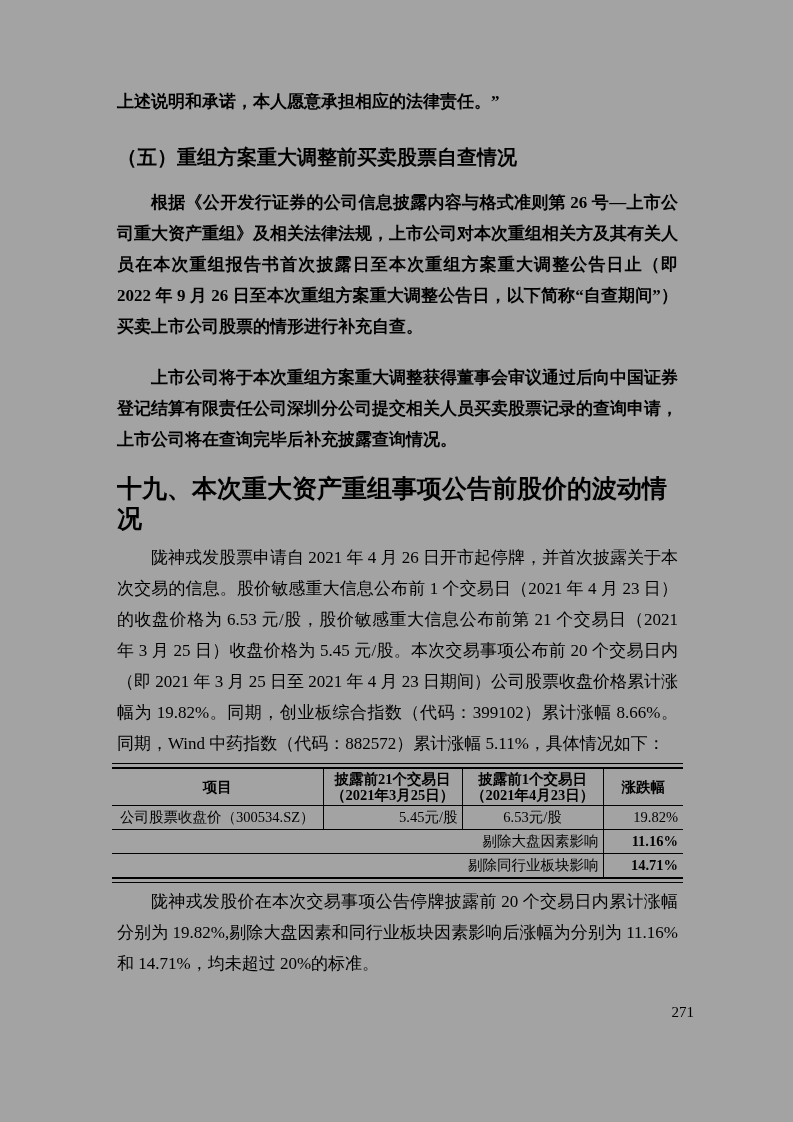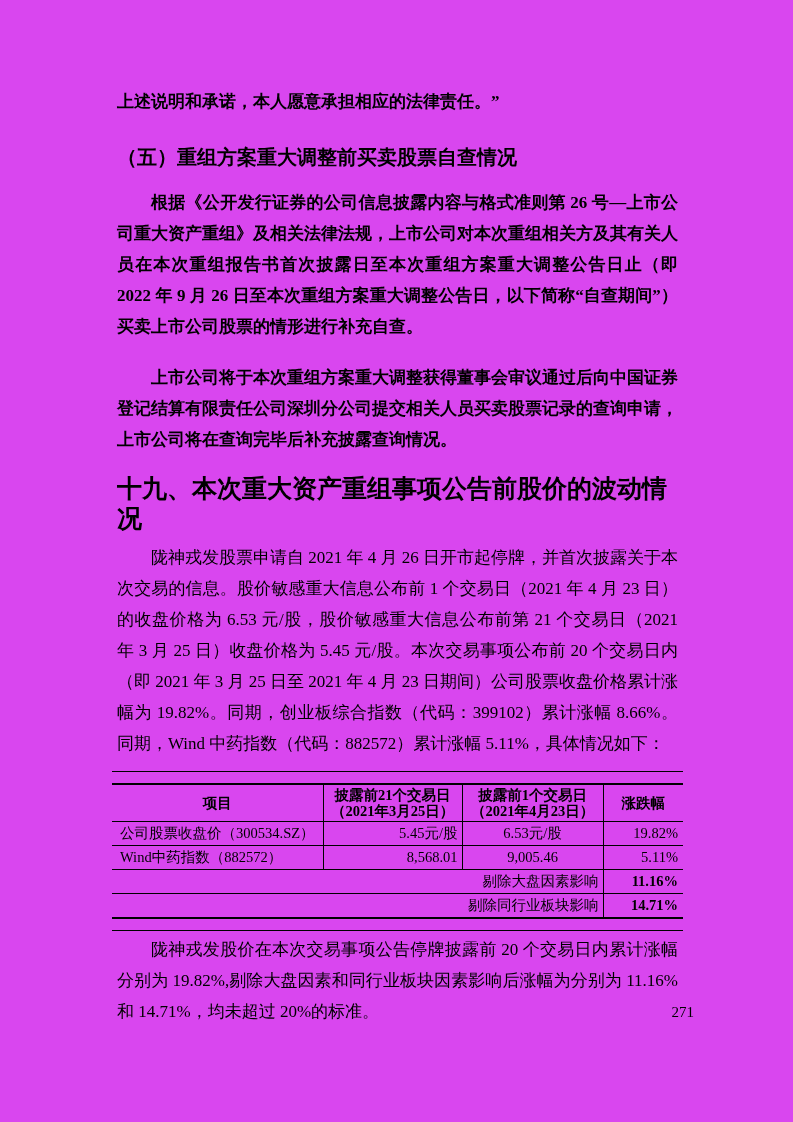--- a/index.html
+++ b/index.html
@@ -1,21 +1,21 @@
 <!DOCTYPE html>
 <html><head>
 <meta charset="utf-8">
 <style>
   * { margin: 0; padding: 0; box-sizing: border-box; }
   html, body { background: #ffffff; }
   .page {
     position: relative;
     width: 793px;
     height: 1122px;
-    background: #d946ef;
+    background: #a3a3a3;
     color: #000000;
     font-family: "Liberation Serif", "DejaVu Serif", serif;
     overflow: hidden;
   }
   .content {
     position: absolute;
     left: 117px;
     top: 0;
     width: 561px;
     padding-top: 86px;
@@ -39,26 +39,26 @@
     font-size: 25px;
     font-weight: bold;
     line-height: 30px;
     margin-top: 18px;
   }
   .p1 { margin-top: 17px; }
   .p2 { margin-top: 20px; }
   .p3 { margin-top: 9px; }
   .p4 { margin-top: 3px; }
   .table-wrap {
-    margin-top: 12px;
+    margin-top: 4px;
     margin-left: -5px;
     width: 571px;
     border-top: 1px solid #000;
     border-bottom: 1px solid #000;
-    padding: 11px 0;
+    padding: 3px 0;
   }
   table.data-table {
     width: 100%;
     border-collapse: collapse;
     table-layout: fixed;
     border-top: 2px solid #000;
     border-bottom: 2px solid #000;
     font-size: 14.5px;
   }
   .data-table th {
@@ -138,26 +138,20 @@
           </tr>
         </thead>
         <tbody>
           <tr>
             <td class="c-item bR">公司股票收盘价（300534.SZ）</td>
             <td class="c-left bR">5.45元/股</td>
             <td class="c-center bR">6.53元/股</td>
             <td class="c-right">19.82%</td>
           </tr>
           <tr>
-            <td class="c-item bR">Wind中药指数（882572）</td>
-            <td class="c-left bR">8,568.01</td>
-            <td class="c-center bR">9,005.46</td>
-            <td class="c-right">5.11%</td>
-          </tr>
-          <tr>
             <td class="sum-label bR" colspan="3">剔除大盘因素影响</td>
             <td class="sum-value">11.16%</td>
           </tr>
           <tr class="last-row">
             <td class="sum-label bR" colspan="3">剔除同行业板块影响</td>
             <td class="sum-value">14.71%</td>
           </tr>
         </tbody>
       </table>
     </div>

